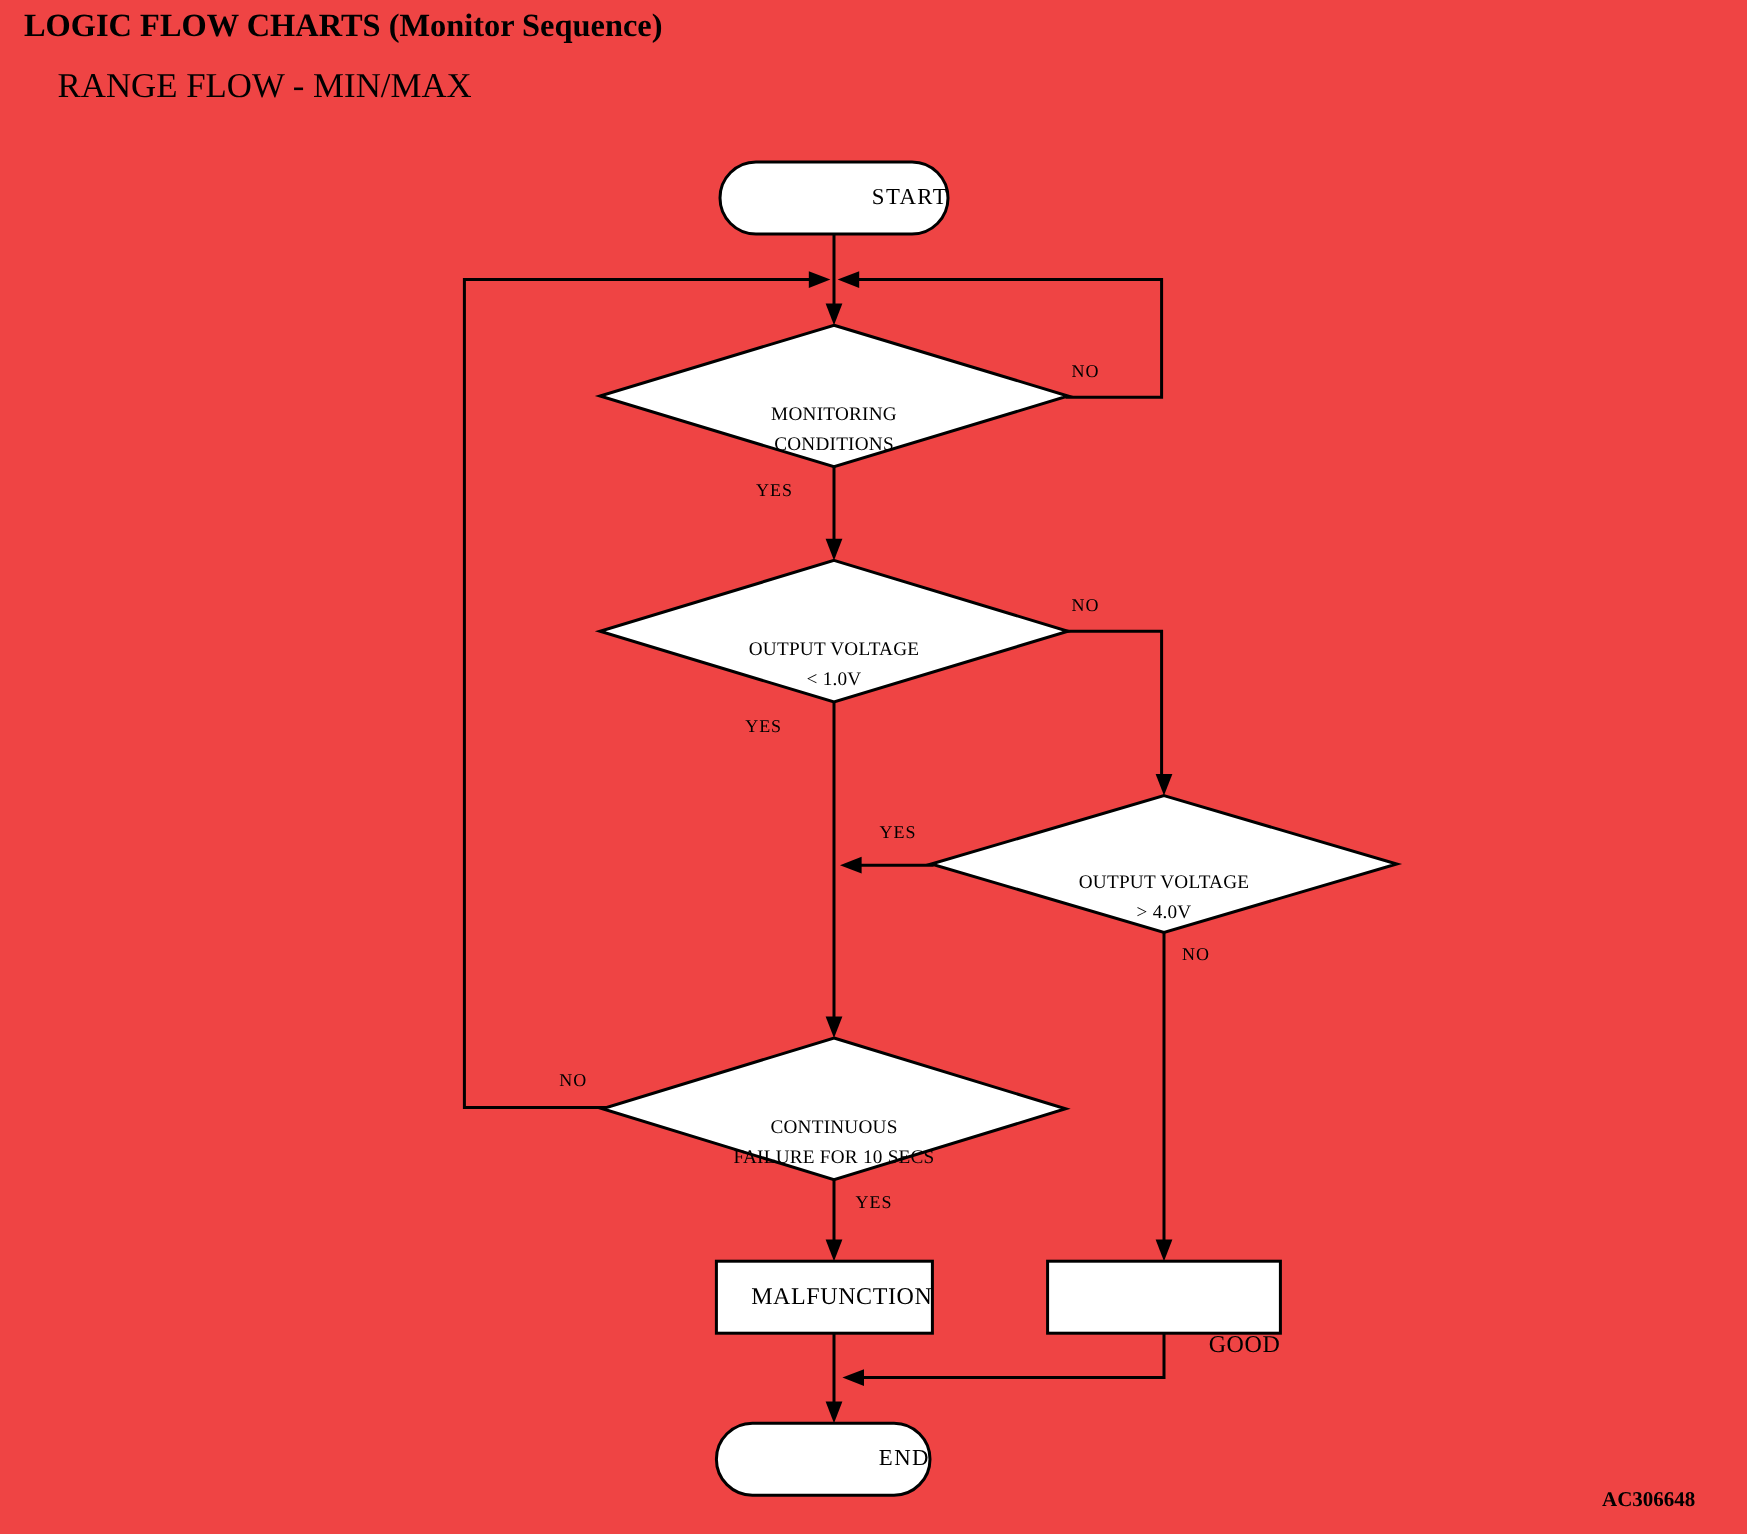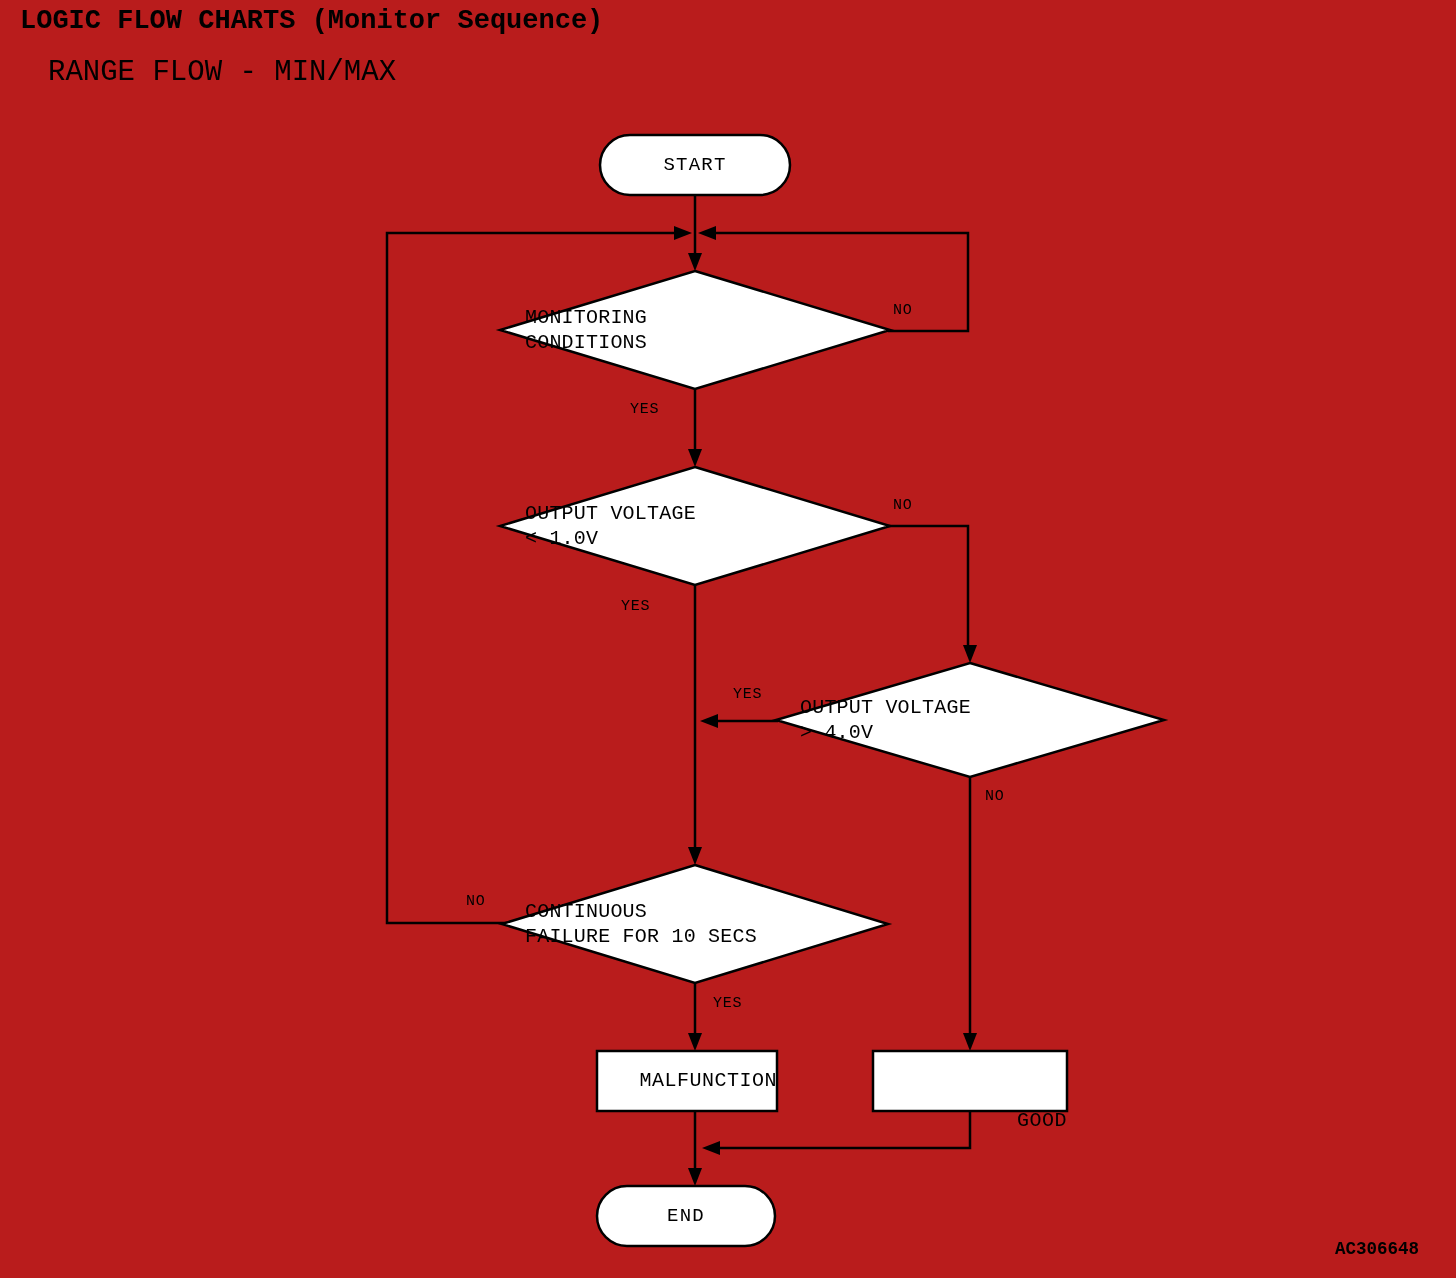--- a/index.html
+++ b/index.html
@@ -4,22 +4,22 @@
 <style>
   html, body {
     margin: 0;
     padding: 0;
     background: #ffffff;
   }
   .canvas {
     position: relative;
     width: 1456px;
     height: 1278px;
-    background: #b91c1c;
-    font-family: Liberation Mono, monospace;
+    background: #ef4444;
+    font-family: Liberation Serif, serif;
     color: #000000;
     overflow: hidden;
   }
   .flow-svg {
     position: absolute;
     left: 0;
     top: 0;
   }
   .lbl {
     position: absolute;
@@ -31,32 +31,34 @@
     font-size: 27px;
     font-weight: bold;
   }
   .page-subtitle {
     left: 48px;
     top: 56px;
     font-size: 29px;
     font-weight: normal;
   }
   .node-label {
+    text-align: center;
     white-space: pre-line;
-    font-size: 20px;
+    font-size: 16px;
     letter-spacing: 0.2px;
     line-height: 25px;
+    margin-top: 28px;
   }
   .box-label {
     text-align: right;
     font-size: 20px;
     letter-spacing: 0.5px;
   }
   .terminator-label {
-    text-align: center;
+    text-align: right;
     font-size: 19px;
     letter-spacing: 1.2px;
   }
   .edge-label {
     font-size: 15px;
     letter-spacing: 0.8px;
   }
   .figure-code {
     left: 1335px;
     top: 1239px;

